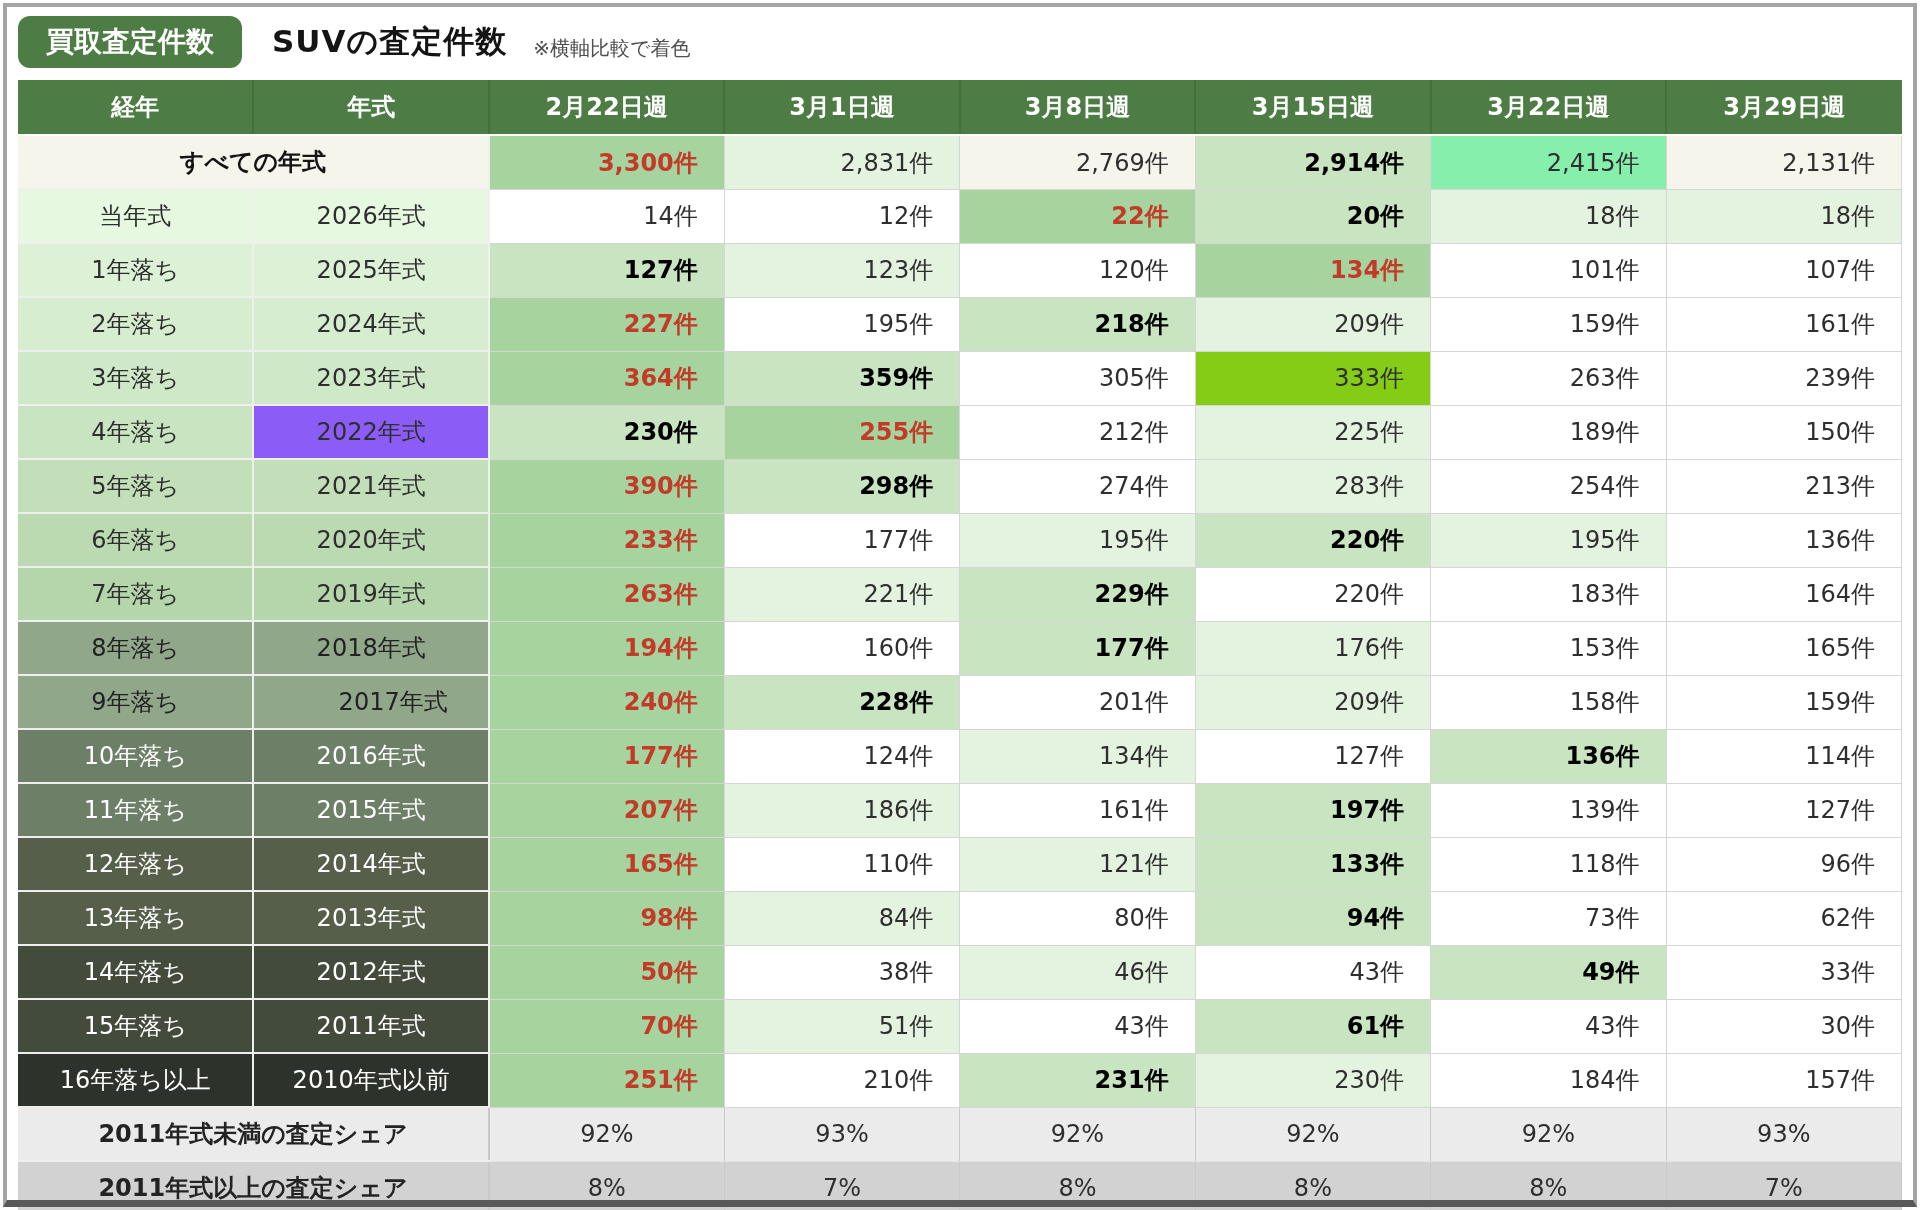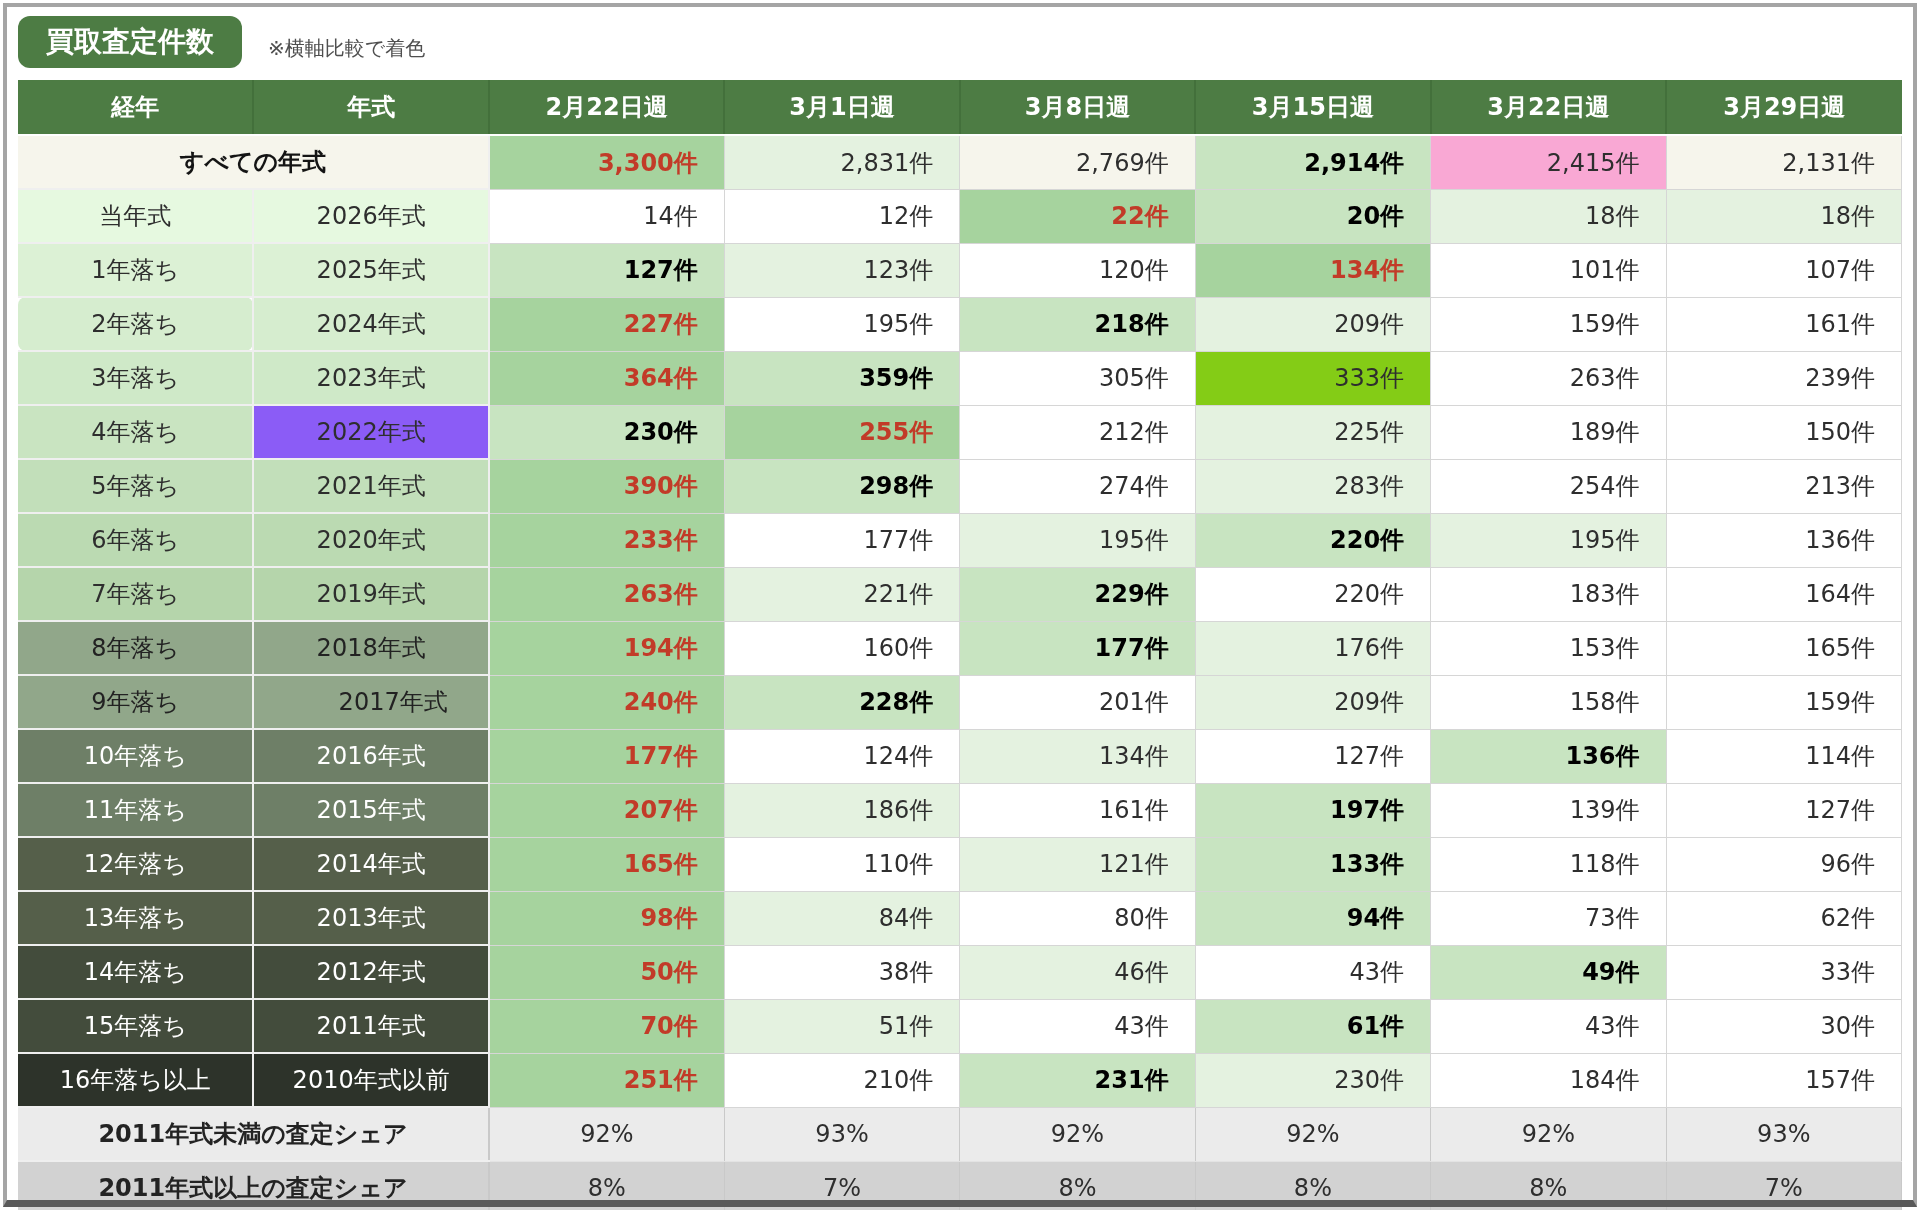--- a/index.html
+++ b/index.html
@@ -70,20 +70,21 @@
     border-bottom:1px solid #e3e3e3;
   }
 </style>
 </head>
 <body>
 
 <div class="frame"></div>
 
 <div class="header-bar">
   <span class="badge" style="background: rgb(77, 124, 68);">買取査定件数</span>
+  <span class="title">SUVの査定件数</span>
   <span class="note">※横軸比較で着色</span>
 </div>
 
 <table>
   <colgroup>
     <col>
       <col>
       <col>
       <col>
       <col>
@@ -103,21 +104,21 @@
         <th style="background: rgb(77, 124, 68); border-right-color: transparent;">3月29日週</th>
       </tr>
   </thead>
   <tbody id="table-body">
       <tr>
         <td colspan="2" class="label-cell summary-label" style="background: rgb(246, 245, 236);">すべての年式</td>
         <td class="num rank1" style="background: rgb(166, 211, 158); color: rgb(194, 59, 40);">3,300件</td>
         <td class="num" style="background: rgb(228, 242, 224);">2,831件</td>
         <td class="num" style="background: rgb(246, 245, 236);">2,769件</td>
         <td class="num rank2" style="background: rgb(200, 228, 193);">2,914件</td>
-        <td class="num" style="background: #f9a8d4;">2,415件</td>
+        <td class="num" style="background: #86efac;">2,415件</td>
         <td class="num" style="background: rgb(246, 245, 236);">2,131件</td>
       </tr>
       <tr>
         <td class="label-cell" style="background: rgb(230, 249, 224); color: rgb(46, 46, 46);">当年式</td>
         <td class="label-cell" style="background: rgb(230, 249, 224); color: rgb(46, 46, 46);">2026年式</td>
         <td class="num" style="background: rgb(255, 255, 255);">14件</td>
         <td class="num" style="background: rgb(255, 255, 255);">12件</td>
         <td class="num rank1" style="background: rgb(166, 211, 158); color: rgb(194, 59, 40);">22件</td>
         <td class="num rank2" style="background: rgb(200, 228, 193);">20件</td>
         <td class="num" style="background: rgb(228, 242, 224);">18件</td>
@@ -127,21 +128,21 @@
         <td class="label-cell" style="background: rgb(220, 241, 213); color: rgb(46, 46, 46);">1年落ち</td>
         <td class="label-cell" style="background: rgb(220, 241, 213); color: rgb(46, 46, 46);">2025年式</td>
         <td class="num rank2" style="background: rgb(200, 228, 193);">127件</td>
         <td class="num" style="background: rgb(228, 242, 224);">123件</td>
         <td class="num" style="background: rgb(255, 255, 255); border-radius: 15px;">120件</td>
         <td class="num rank1" style="background: rgb(166, 211, 158); color: rgb(194, 59, 40);">134件</td>
         <td class="num" style="background: rgb(255, 255, 255);">101件</td>
         <td class="num" style="background: rgb(255, 255, 255);">107件</td>
       </tr>
       <tr>
-        <td class="label-cell" style="background: rgb(214, 237, 207); color: rgb(46, 46, 46); border-radius: 8px;">2年落ち</td>
+        <td class="label-cell" style="background: rgb(214, 237, 207); color: rgb(46, 46, 46);">2年落ち</td>
         <td class="label-cell" style="background: rgb(214, 237, 207); color: rgb(46, 46, 46);">2024年式</td>
         <td class="num rank1" style="background: rgb(166, 211, 158); color: rgb(194, 59, 40);">227件</td>
         <td class="num" style="background: rgb(255, 255, 255);">195件</td>
         <td class="num rank2" style="background: rgb(200, 228, 193);">218件</td>
         <td class="num" style="background: rgb(228, 242, 224);">209件</td>
         <td class="num" style="background: rgb(255, 255, 255);">159件</td>
         <td class="num" style="background: rgb(255, 255, 255);">161件</td>
       </tr>
       <tr>
         <td class="label-cell" style="background: rgb(207, 233, 200); color: rgb(46, 46, 46);">3年落ち</td>

